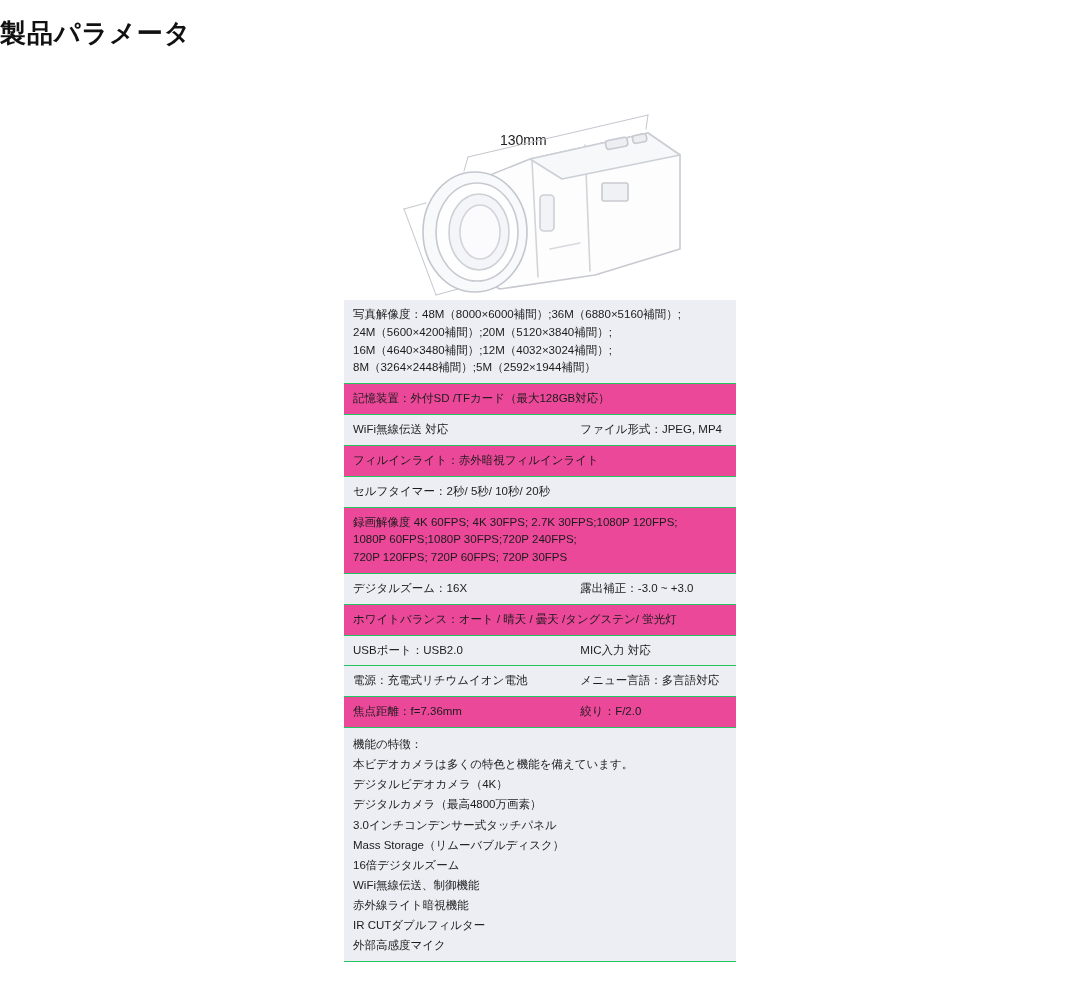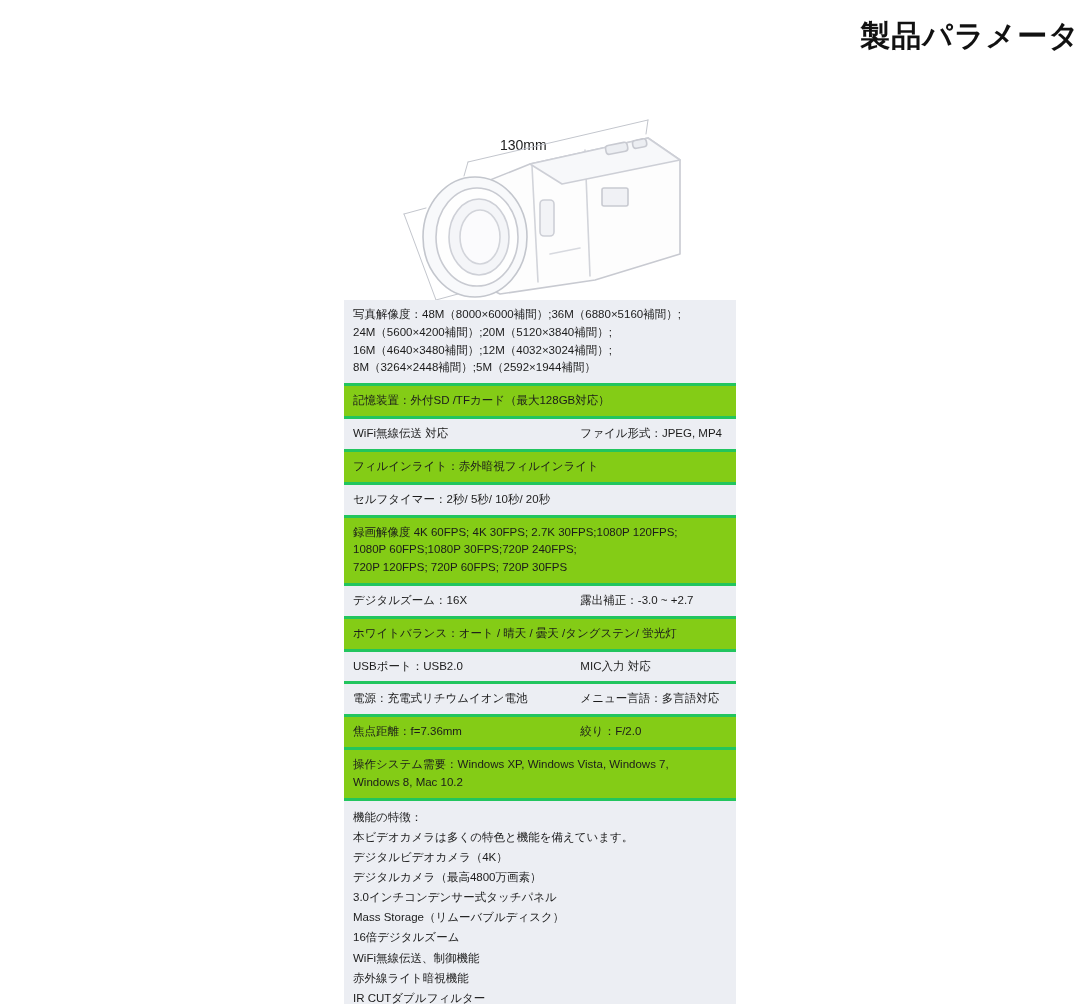--- a/index.html
+++ b/index.html
@@ -15,22 +15,22 @@
     color: #1a1a1a;
     position: relative;
     overflow: hidden;
   }
   .page {
     width: 1080px;
     height: 1004px;
     position: relative;
   }
   .title {
-    text-align: right;
-    font-size: 30px;
+    text-align: left;
+    font-size: 26px;
     font-weight: bold;
     letter-spacing: 1px;
     color: #111;
     padding-top: 18px;
     line-height: 1.2;
   }
 
   
   .illustration {
     position: relative;
@@ -60,24 +60,24 @@
     width: 392px;
     border-collapse: collapse;
     font-size: 11.5px;
     line-height: 1.55;
     color: #1b1b1b;
   }
   .spec-table tr { }
   .spec-table td {
     padding: 6px 8px 6px 9px;
     vertical-align: top;
-    border-bottom: 3px solid #22c55e;
+    border-bottom: 1px solid #22c55e;
   }
   .row-a td { background: #eceef3; }
-  .row-b td { background: #84cc16; }
+  .row-b td { background: #ec4899; }
   .cell-left { width: 58%; }
   .cell-right { width: 42%; }
   .indent-block { white-space: pre-line; }
 
   .features {
     white-space: pre-line;
     line-height: 1.75;
   }
 </style>
 </head>
@@ -147,40 +147,36 @@
       <tr class="row-a">
         <td colspan="2">セルフタイマー：2秒/ 5秒/ 10秒/ 20秒</td>
       </tr>
       <tr class="row-b">
         <td colspan="2" class="indent-block">録画解像度 4K 60FPS; 4K 30FPS; 2.7K 30FPS;1080P 120FPS;
             1080P 60FPS;1080P 30FPS;720P 240FPS;
             720P 120FPS; 720P 60FPS; 720P 30FPS</td>
       </tr>
       <tr class="row-a">
         <td class="cell-left">デジタルズーム：16X</td>
-        <td class="cell-right">露出補正：-3.0 ~ +2.7</td>
+        <td class="cell-right">露出補正：-3.0 ~ +3.0</td>
       </tr>
       <tr class="row-b">
         <td colspan="2">ホワイトバランス：オート / 晴天 / 曇天 /タングステン/ 蛍光灯</td>
       </tr>
       <tr class="row-a">
         <td class="cell-left">USBポート：USB2.0</td>
         <td class="cell-right">MIC入力 対応</td>
       </tr>
       <tr class="row-a">
         <td class="cell-left">電源：充電式リチウムイオン電池</td>
         <td class="cell-right">メニュー言語：多言語対応</td>
       </tr>
       <tr class="row-b">
         <td class="cell-left">焦点距離：f=7.36mm</td>
         <td class="cell-right">絞り：F/2.0</td>
-      </tr>
-      <tr class="row-b">
-        <td colspan="2" class="indent-block">操作システム需要：Windows XP, Windows Vista, Windows 7,
-                Windows 8, Mac 10.2</td>
       </tr>
       <tr class="row-a">
         <td colspan="2" class="features">機能の特徴：
 本ビデオカメラは多くの特色と機能を備えています。
 デジタルビデオカメラ（4K）
 デジタルカメラ（最高4800万画素）
 3.0インチコンデンサー式タッチパネル
 Mass Storage（リムーバブルディスク）
 16倍デジタルズーム
 WiFi無線伝送、制御機能

